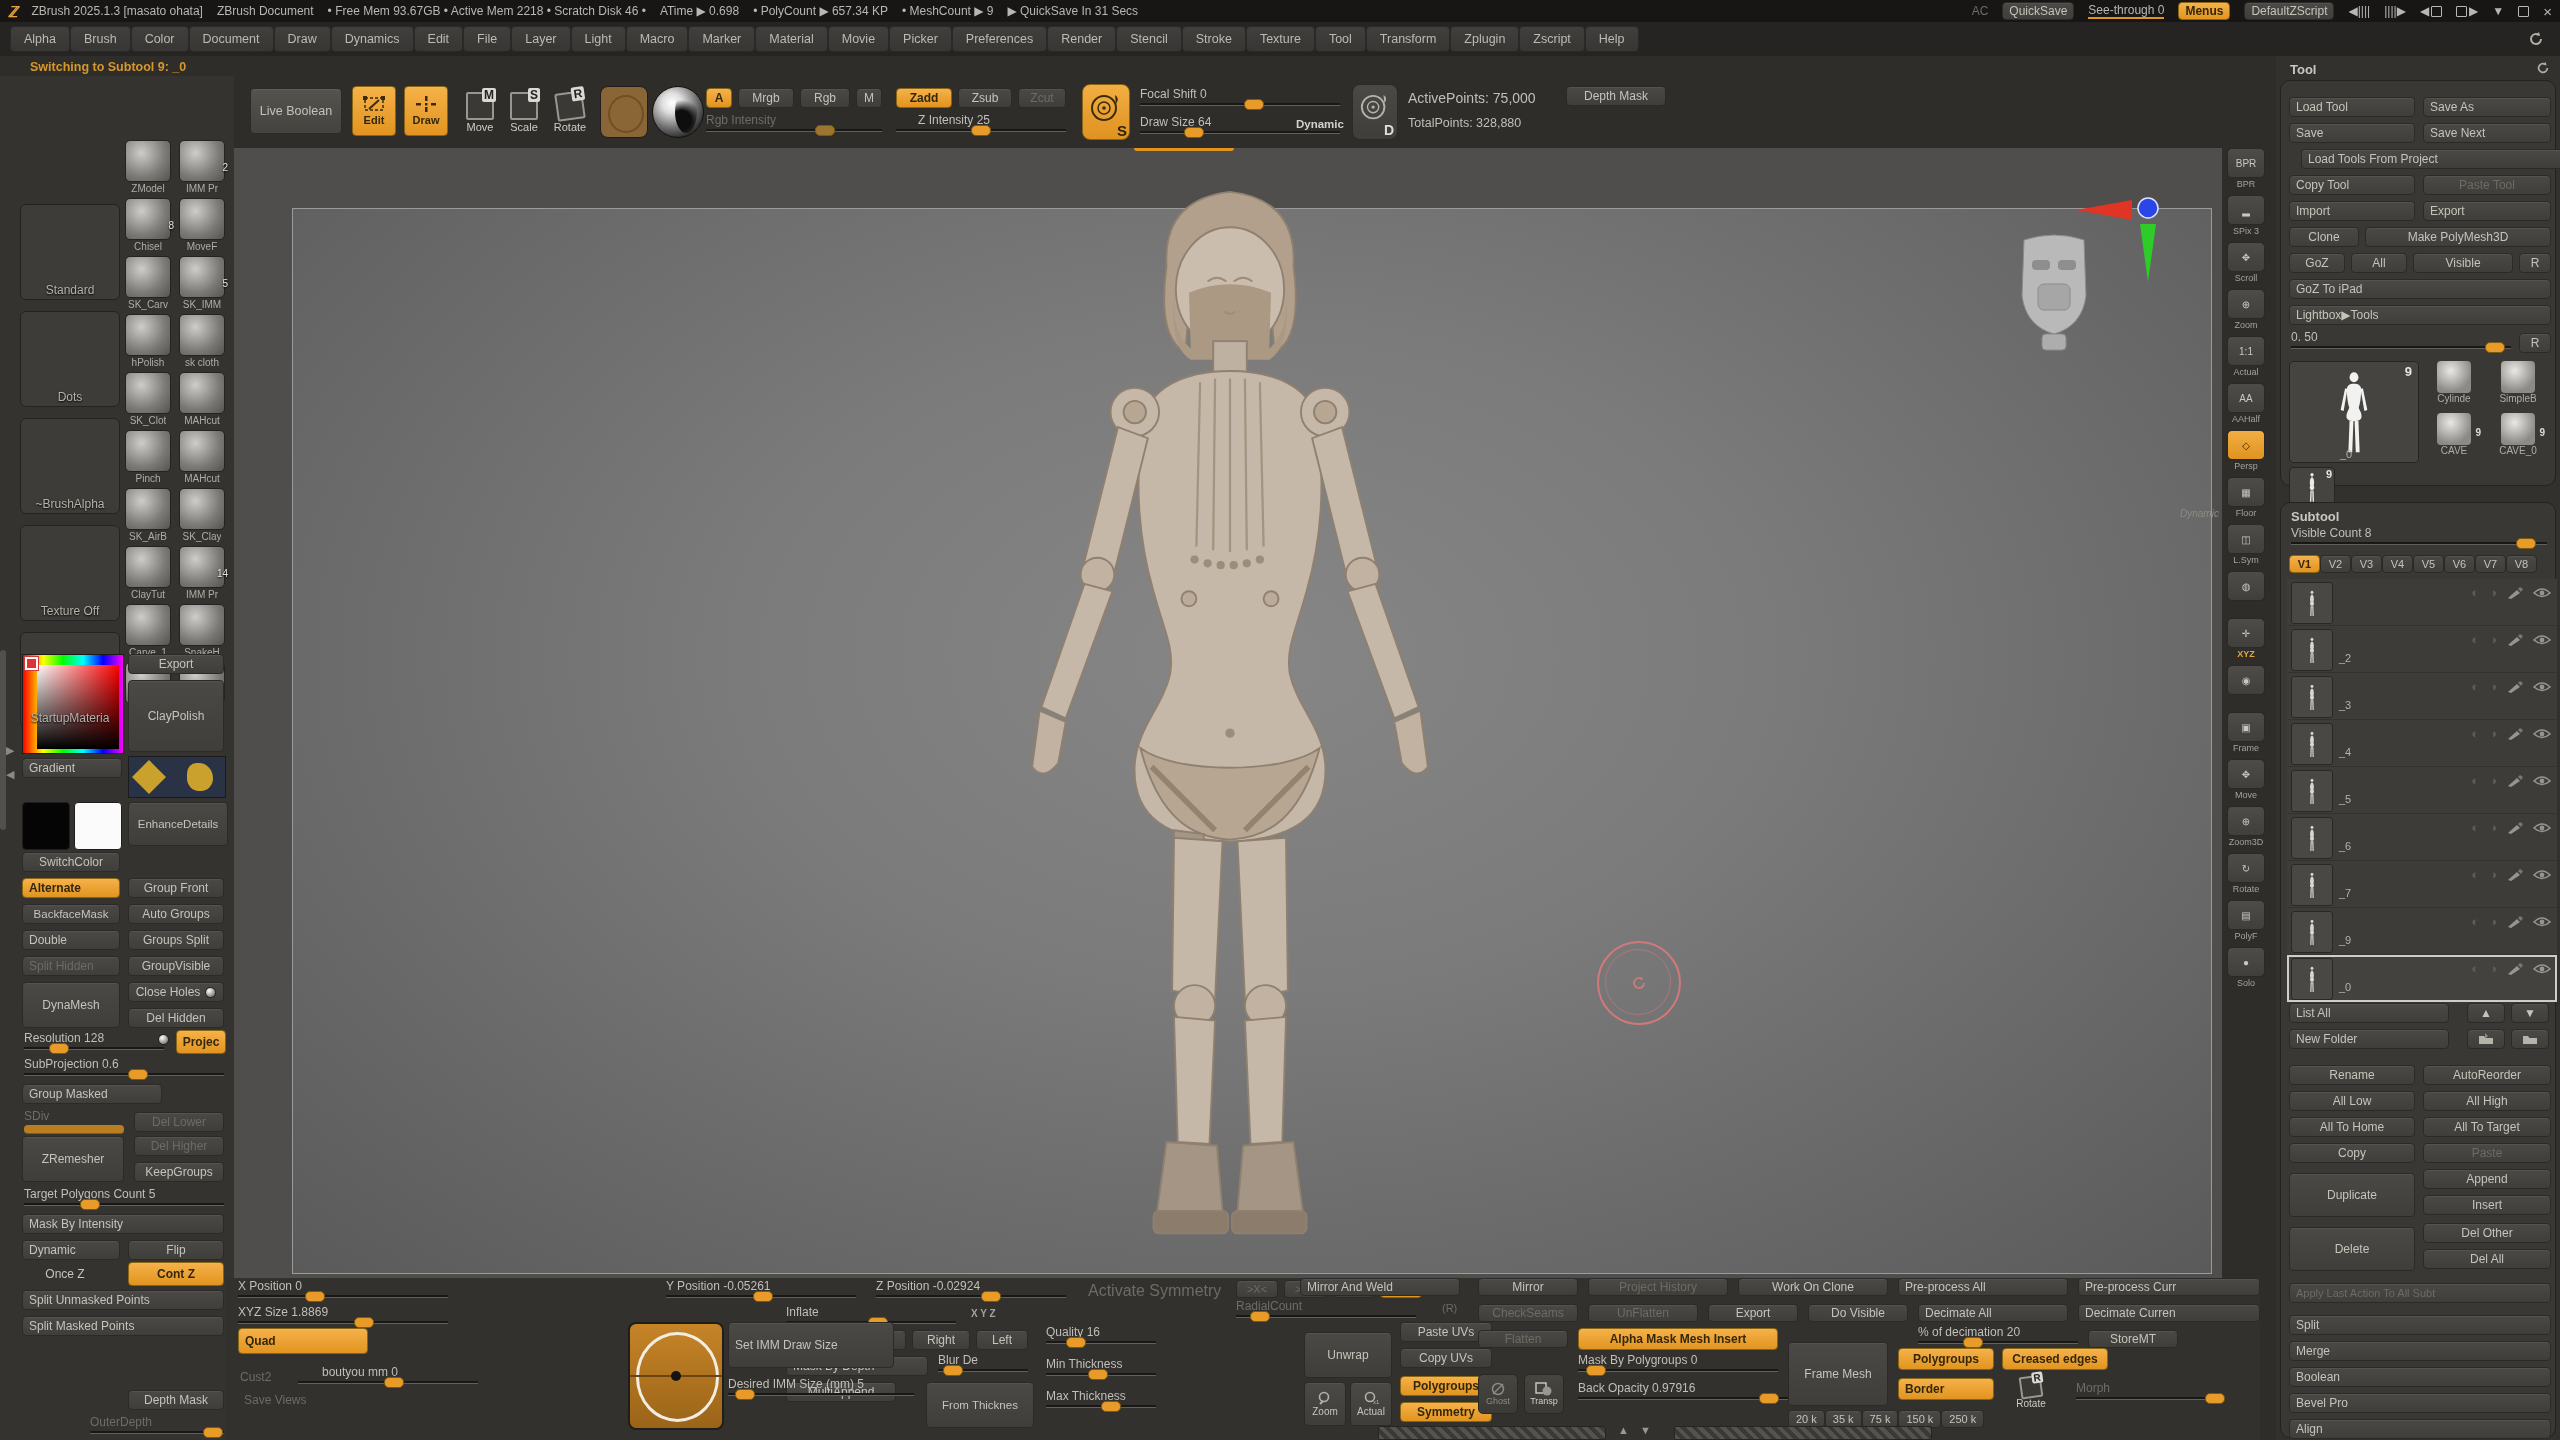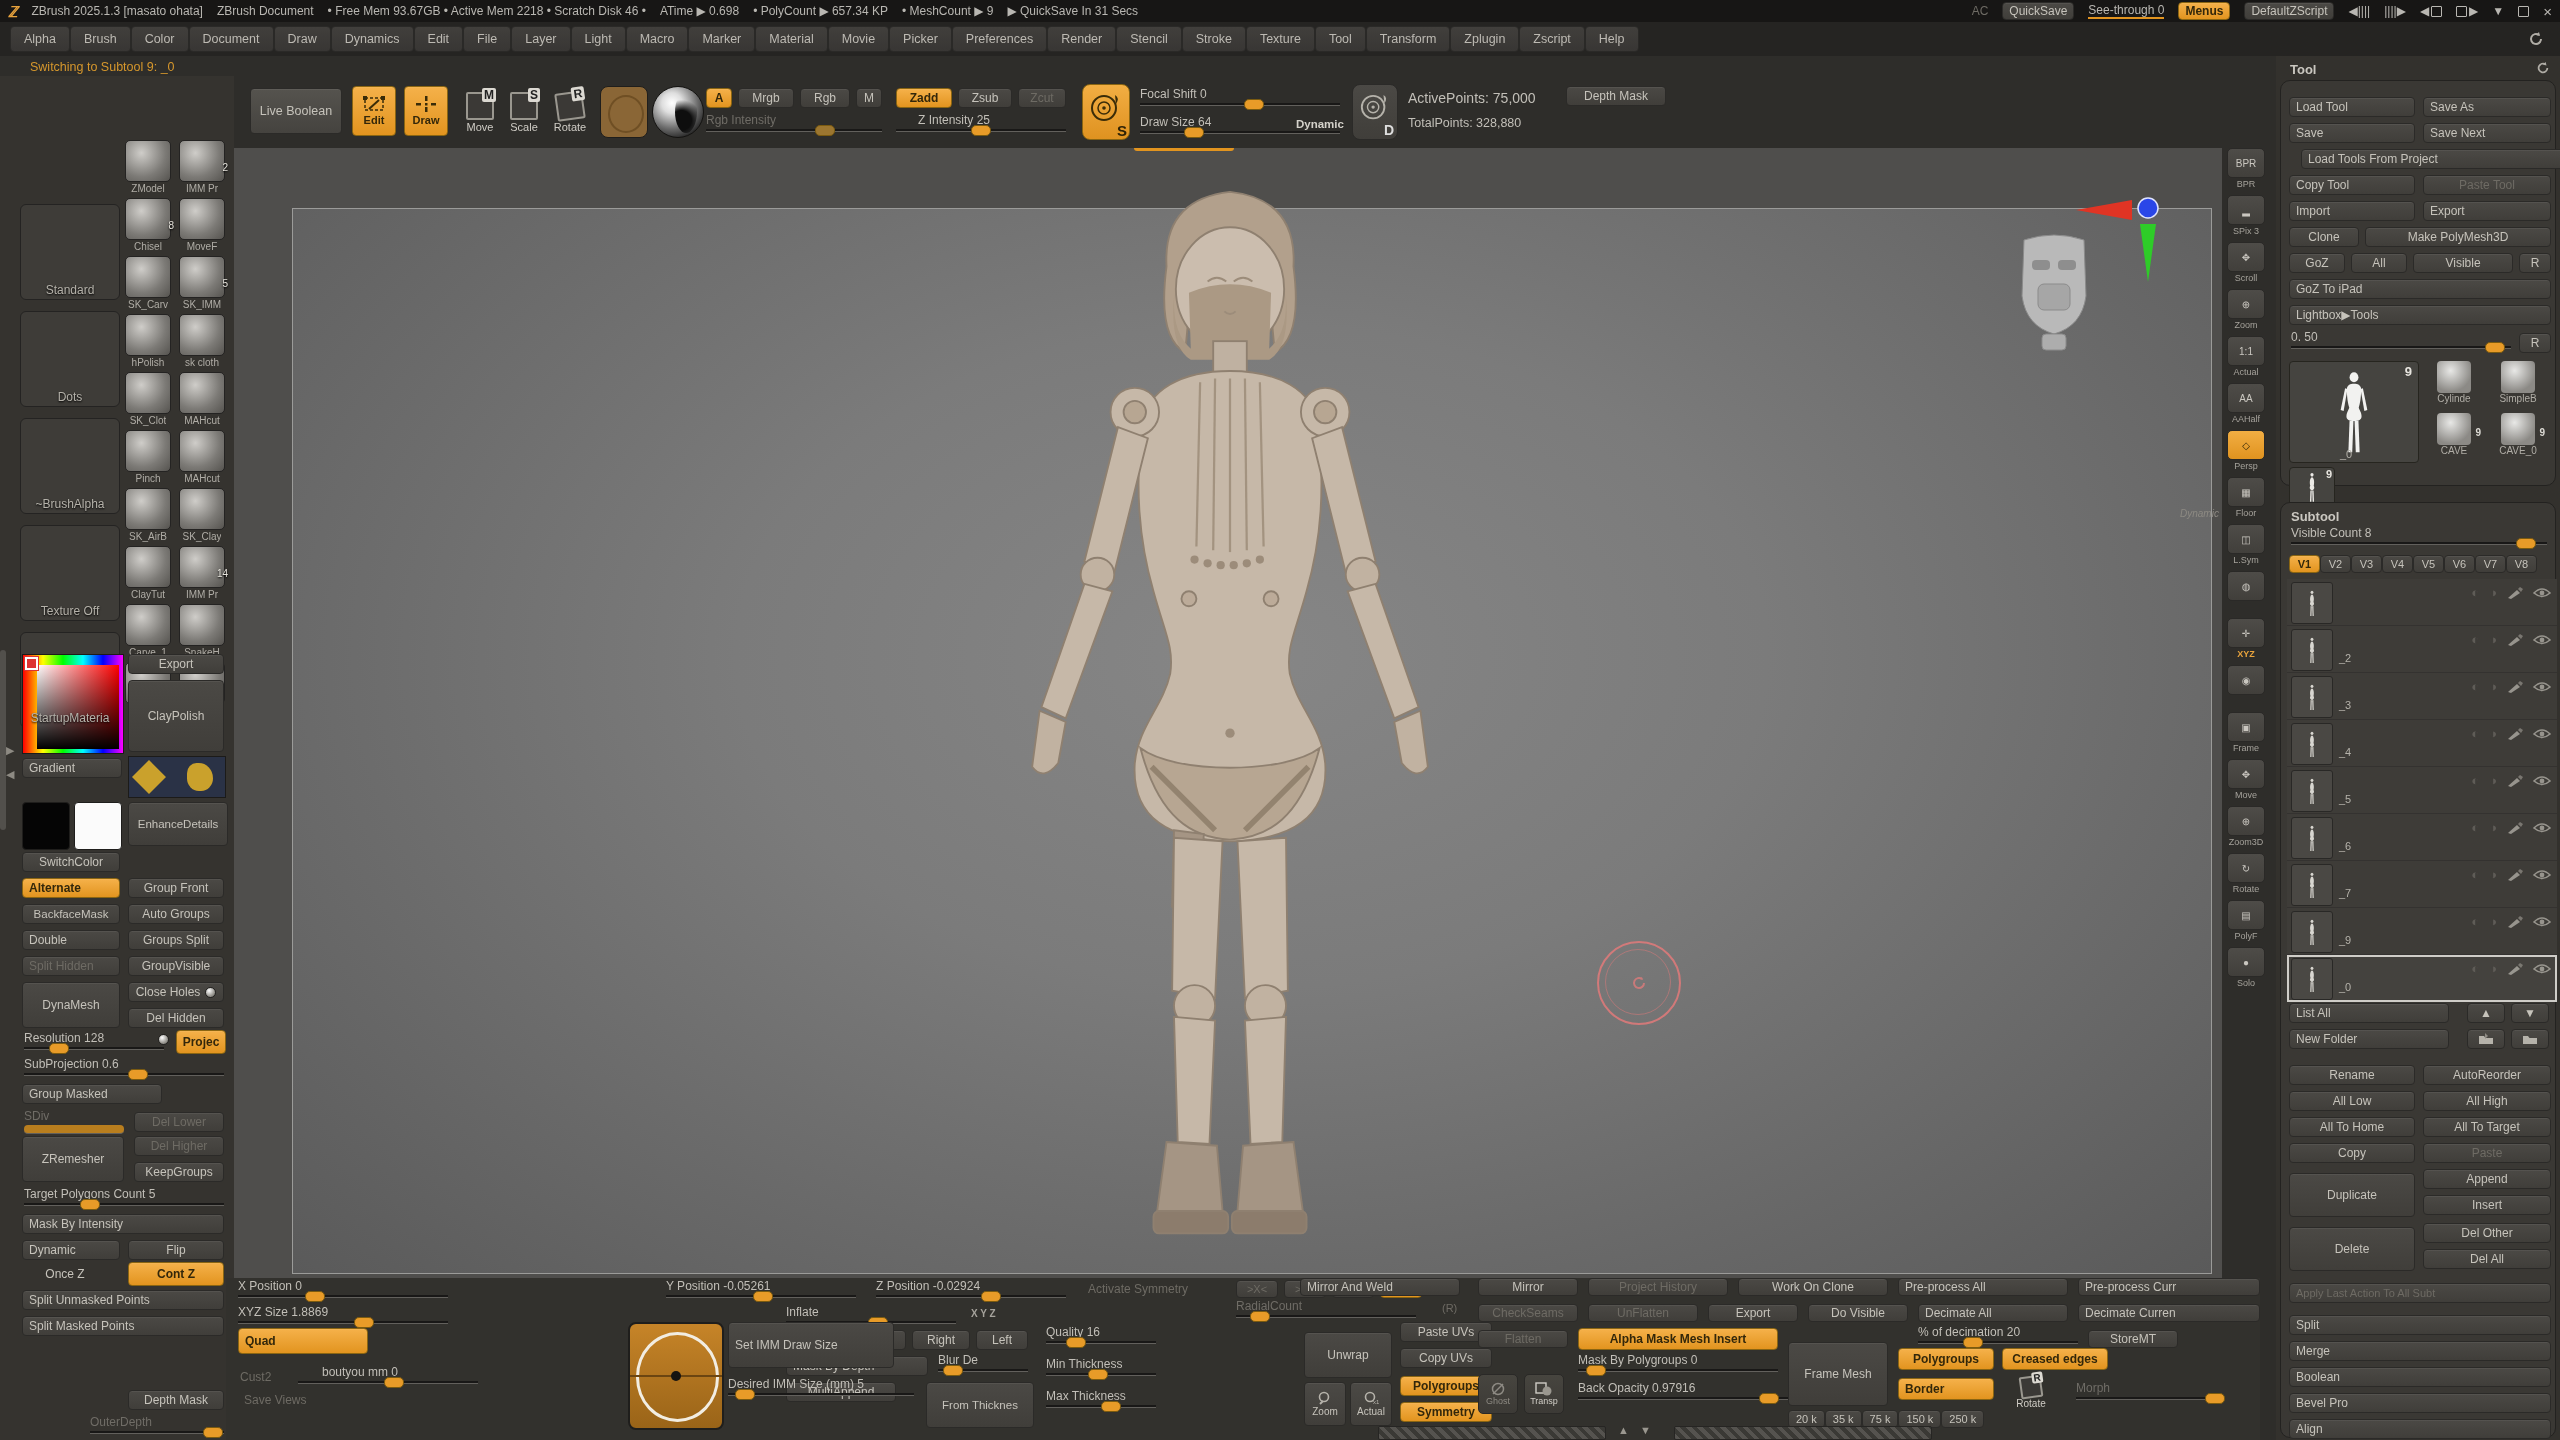--- a/index.html
+++ b/index.html
@@ -22,21 +22,21 @@
   .sl.dim .lb{color:#6f6c66}
   .sl .hd.brn{background:#9c7630}
   .titlebar{position:absolute;left:0;top:0;width:2560px;height:22px;background:#171615;color:#b9b7b2;
     display:flex;align-items:center;font-size:12px;gap:14px;padding:0 8px;box-sizing:border-box}
   .titlebar .seg{white-space:nowrap}
   .zlogo{color:#e8a33d;font-weight:bold;font-size:15px;font-style:italic}
   .menubar{position:absolute;left:0;top:22px;width:2560px;height:34px;background:#252422;display:flex;
     align-items:center;gap:4px;padding:0 10px;box-sizing:border-box}
   .mbtn{background:linear-gradient(#413f3c,#383634);border:1px solid #2a2927;border-radius:4px;
     color:#bdbab3;font-size:12.5px;padding:5px 13px;white-space:nowrap}
-  .statustxt{position:absolute;left:30px;top:60px;font-size:12.5px;color:#d6972c;font-weight:normal}
+  .statustxt{position:absolute;left:30px;top:60px;font-size:12.5px;color:#d6972c;font-weight:bold}
   
   .ldock{position:absolute;left:0;top:76px;width:234px;height:1364px;background:#35332f}
   .bigbrush{position:absolute;left:20px;width:98px;height:94px;background:#3e3c38;border:1px solid #242322;
     border-radius:6px;display:flex;align-items:flex-end;justify-content:center;font-size:12px;color:#b5b2aa;overflow:hidden}
   .bigbrush span{position:relative;z-index:2;padding-bottom:2px;text-shadow:0 1px 2px #000}
   .smgrid{position:absolute;left:122px;top:140px;width:110px;display:grid;grid-template-columns:52px 52px;grid-auto-rows:56px;gap:2px}
   .smb{position:relative;display:flex;flex-direction:column;align-items:center;font-size:10px;color:#b0ada6}
   .smb .ic{width:44px;height:40px;border-radius:5px;background:radial-gradient(circle at 35% 30%,#cfcdc9,#7c7a76 60%,#55534f);border:1px solid #242322}
   .smb .bd{position:absolute;right:0;top:22px;font-size:10px;color:#e6e3dc;text-shadow:0 1px 2px #000}
   .smb .nm{margin-top:1px;white-space:nowrap;overflow:hidden;max-width:54px}
@@ -1020,21 +1020,21 @@
       <div class="tr">
         <i class="hd" style="left:46%"></i>
       </div>
     </div>
   <div class="sl" style="left:650px;top:2px;width:190px">
       <span class="lb">Z Position -0.02924</span>
       <div class="tr">
         <i class="hd" style="left:55%"></i>
       </div>
     </div>
-  <span class="abs" style="left:862px;top:4px;font-size:12px;color:#6e6b64">Activate Symmetry</span>
+  <span class="abs" style="left:862px;top:4px;font-size:16px;color:#6e6b64">Activate Symmetry</span>
   <div style="position:absolute;left:1010px;top:2px;display:flex;gap:6px">
 
   <button class="b dim" style="position:static;width:42px;height:18px;font-size:11px">&gt;X&lt;</button>
       <button class="b dim" style="position:static;width:42px;height:18px;font-size:11px">&gt;Y&lt;</button>
       <button class="b dim" style="position:static;width:42px;height:18px;font-size:11px">&gt;Z&lt;</button>
       <button class="b dim on" style="position:static;width:42px;height:18px;font-size:11px">&gt;M&lt;</button>
     </div>
   <span class="abs" style="left:1216px;top:24px;font-size:11px;color:#6e6b64">(R)</span>
   <div class="sl dim" style="left:1010px;top:22px;width:180px">
       <span class="lb">RadialCount</span>

